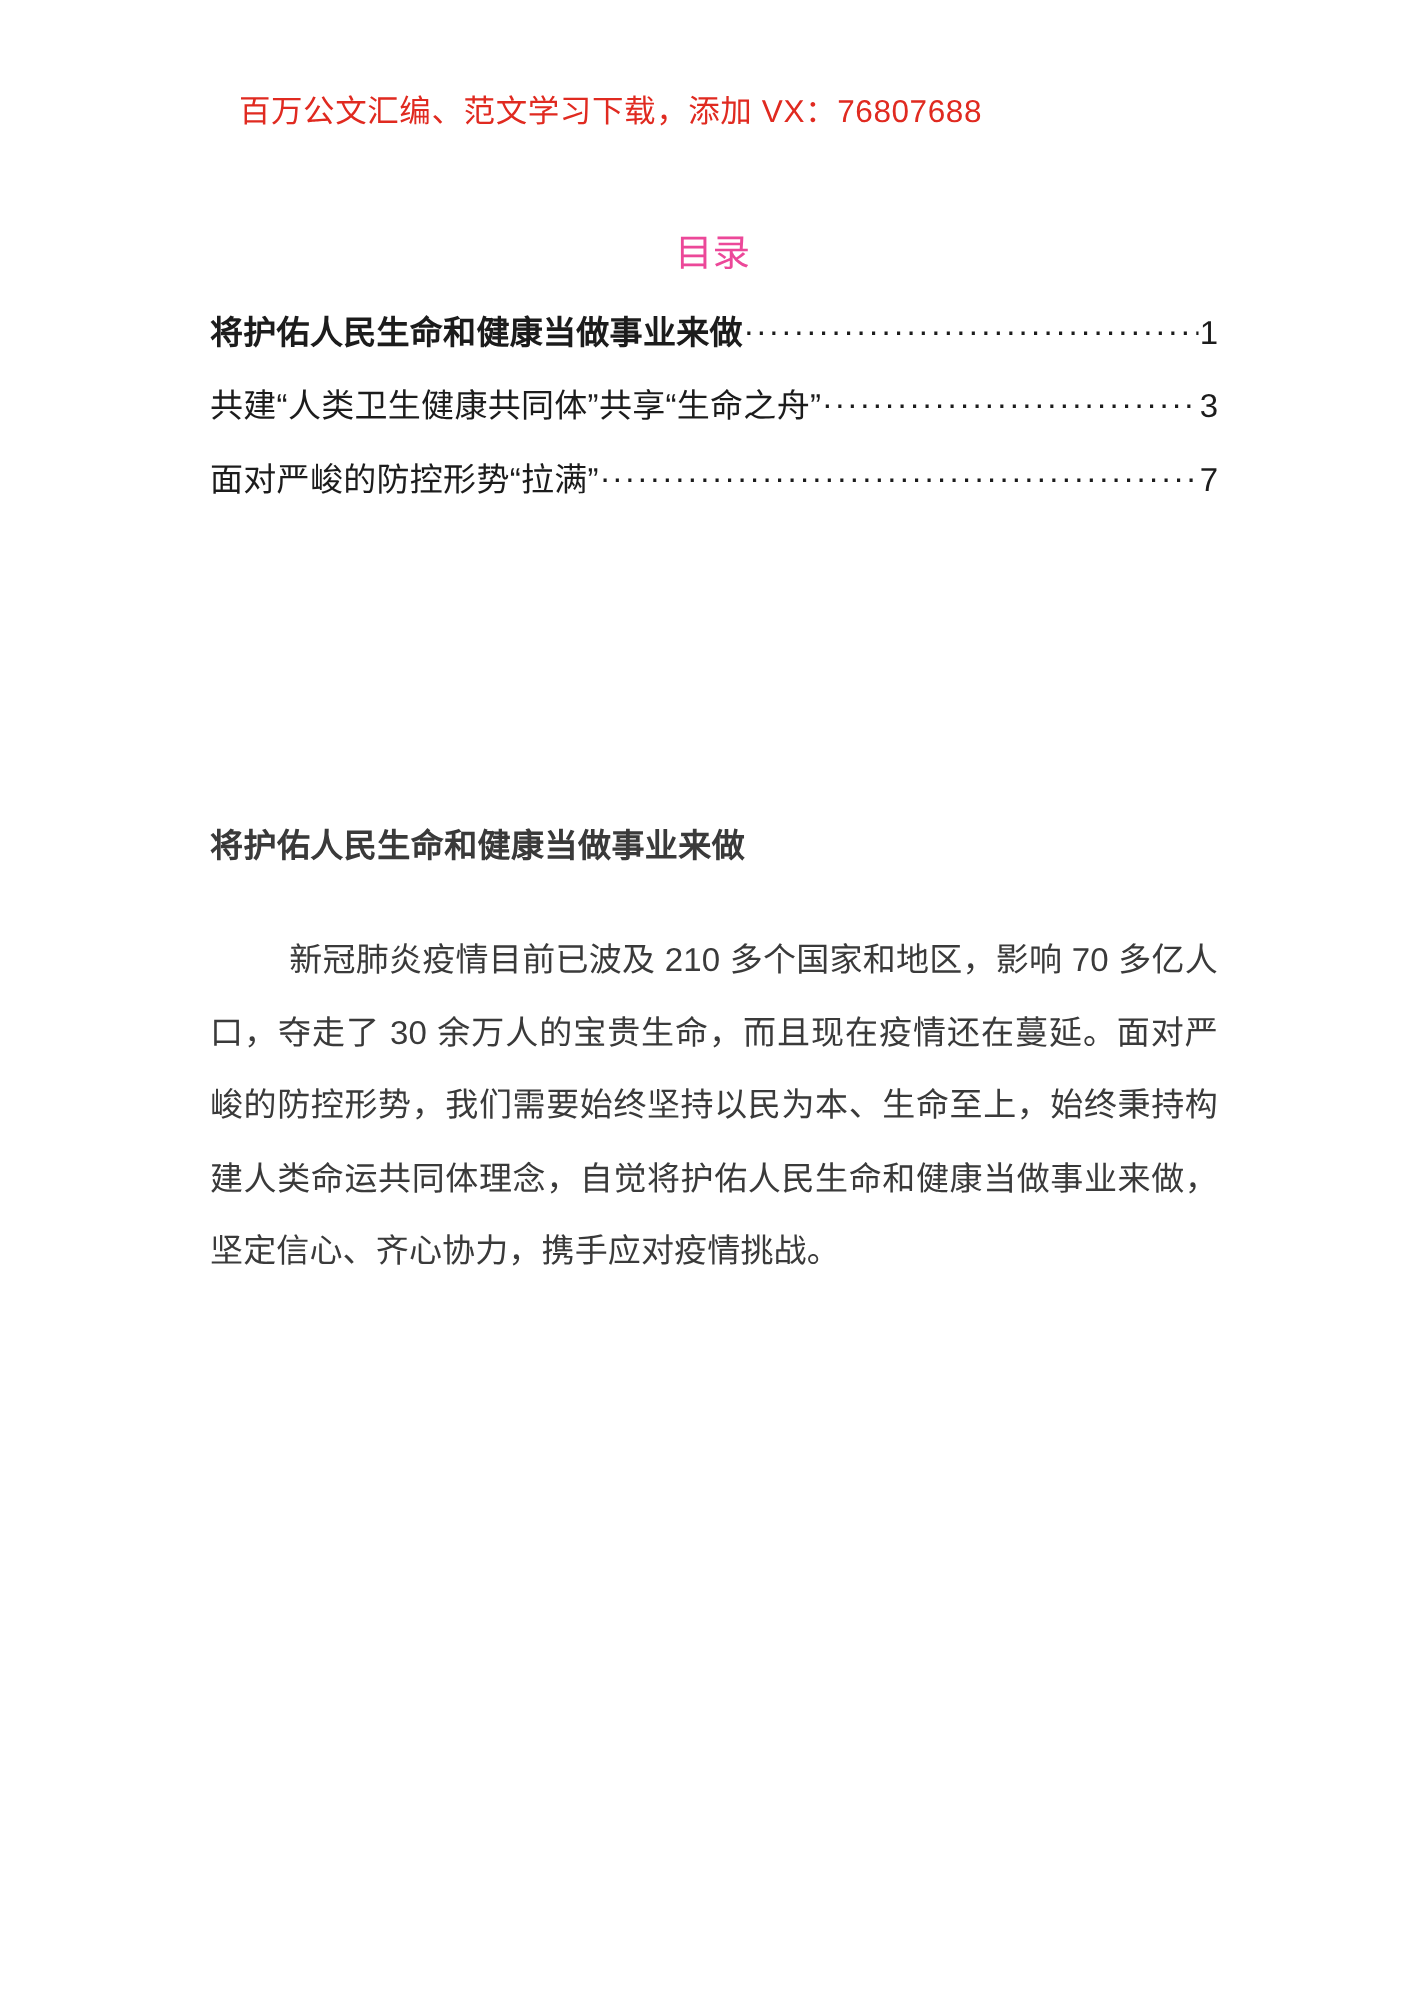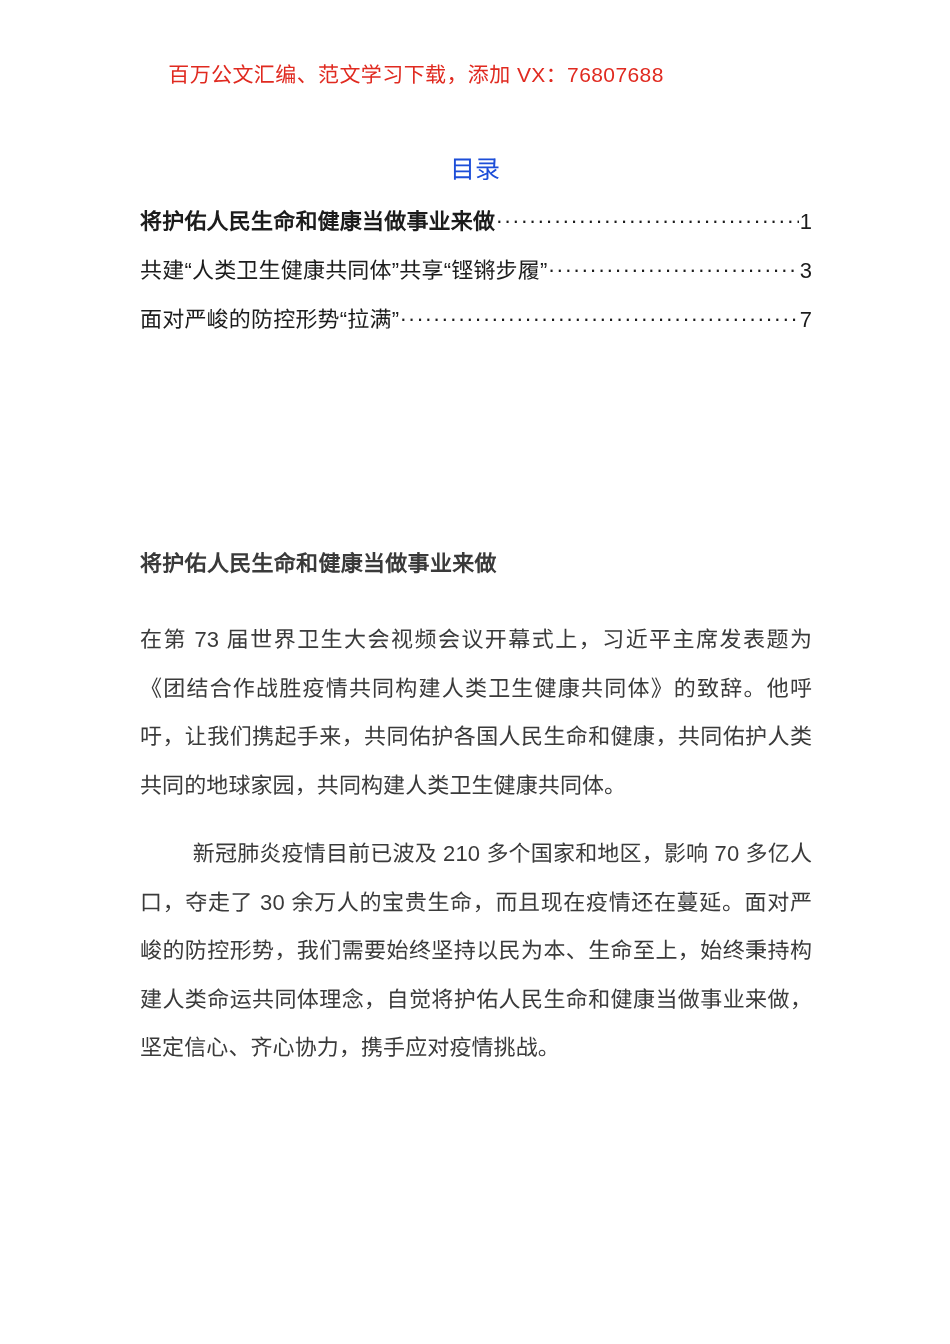--- a/index.html
+++ b/index.html
@@ -23,40 +23,39 @@
     height: 1344px;
     background: #ffffff;
     position: relative;
     box-sizing: border-box;
   }
 
   
   .promo-header {
     position: absolute;
     top: 60px;
-    left: 0;
+    left: 16px;
     width: 782px;
     text-align: center;
     color: #e02a20;
     font-size: 21px;
     font-weight: 400;
     letter-spacing: 0.4px;
     line-height: 30px;
     white-space: nowrap;
-    padding-left: 25px;
   }
 
   
   .toc-title {
     position: absolute;
     top: 152px;
     left: 0;
     width: 950px;
     text-align: center;
-    color: #1d4ed8;
+    color: #ec4899;
     font-size: 25px;
     font-weight: 400;
     line-height: 34px;
   }
 
   .toc-list {
     position: absolute;
     top: 203px;
     left: 140px;
     width: 672px;
@@ -152,37 +151,36 @@
 
   <div class="toc-list">
 
     <div class="toc-entry bold">
       <span class="toc-label">将护佑人民生命和健康当做事业来做</span>
       <span class="toc-leader"></span>
       <span class="toc-page">1</span>
     </div>
 
     <div class="toc-entry">
-      <span class="toc-label">共建“人类卫生健康共同体”共享“铿锵步履”</span>
+      <span class="toc-label">共建“人类卫生健康共同体”共享“生命之舟”</span>
       <span class="toc-leader"></span>
       <span class="toc-page">3</span>
     </div>
 
 
     <div class="toc-entry">
       <span class="toc-label">面对严峻的防控形势“拉满”</span>
       <span class="toc-leader"></span>
       <span class="toc-page">7</span>
     </div>
 
   </div>
 
   <div class="article">
 
     <h1 class="article-heading">将护佑人民生命和健康当做事业来做</h1>
 
-    <p class="article-para">在第 73 届世界卫生大会视频会议开幕式上，习近平主席发表题为《团结合作战胜疫情共同构建人类卫生健康共同体》的致辞。他呼吁，让我们携起手来，共同佑护各国人民生命和健康，共同佑护人类共同的地球家园，共同构建人类卫生健康共同体。</p>
 
     <p class="article-para indented">新冠肺炎疫情目前已波及 210 多个国家和地区，影响 70 多亿人口，夺走了 30 余万人的宝贵生命，而且现在疫情还在蔓延。面对严峻的防控形势，我们需要始终坚持以民为本、生命至上，始终秉持构建人类命运共同体理念，自觉将护佑人民生命和健康当做事业来做，坚定信心、齐心协力，携手应对疫情挑战。</p>
 
   </div>
 
 </div>
 
 </body></html>

